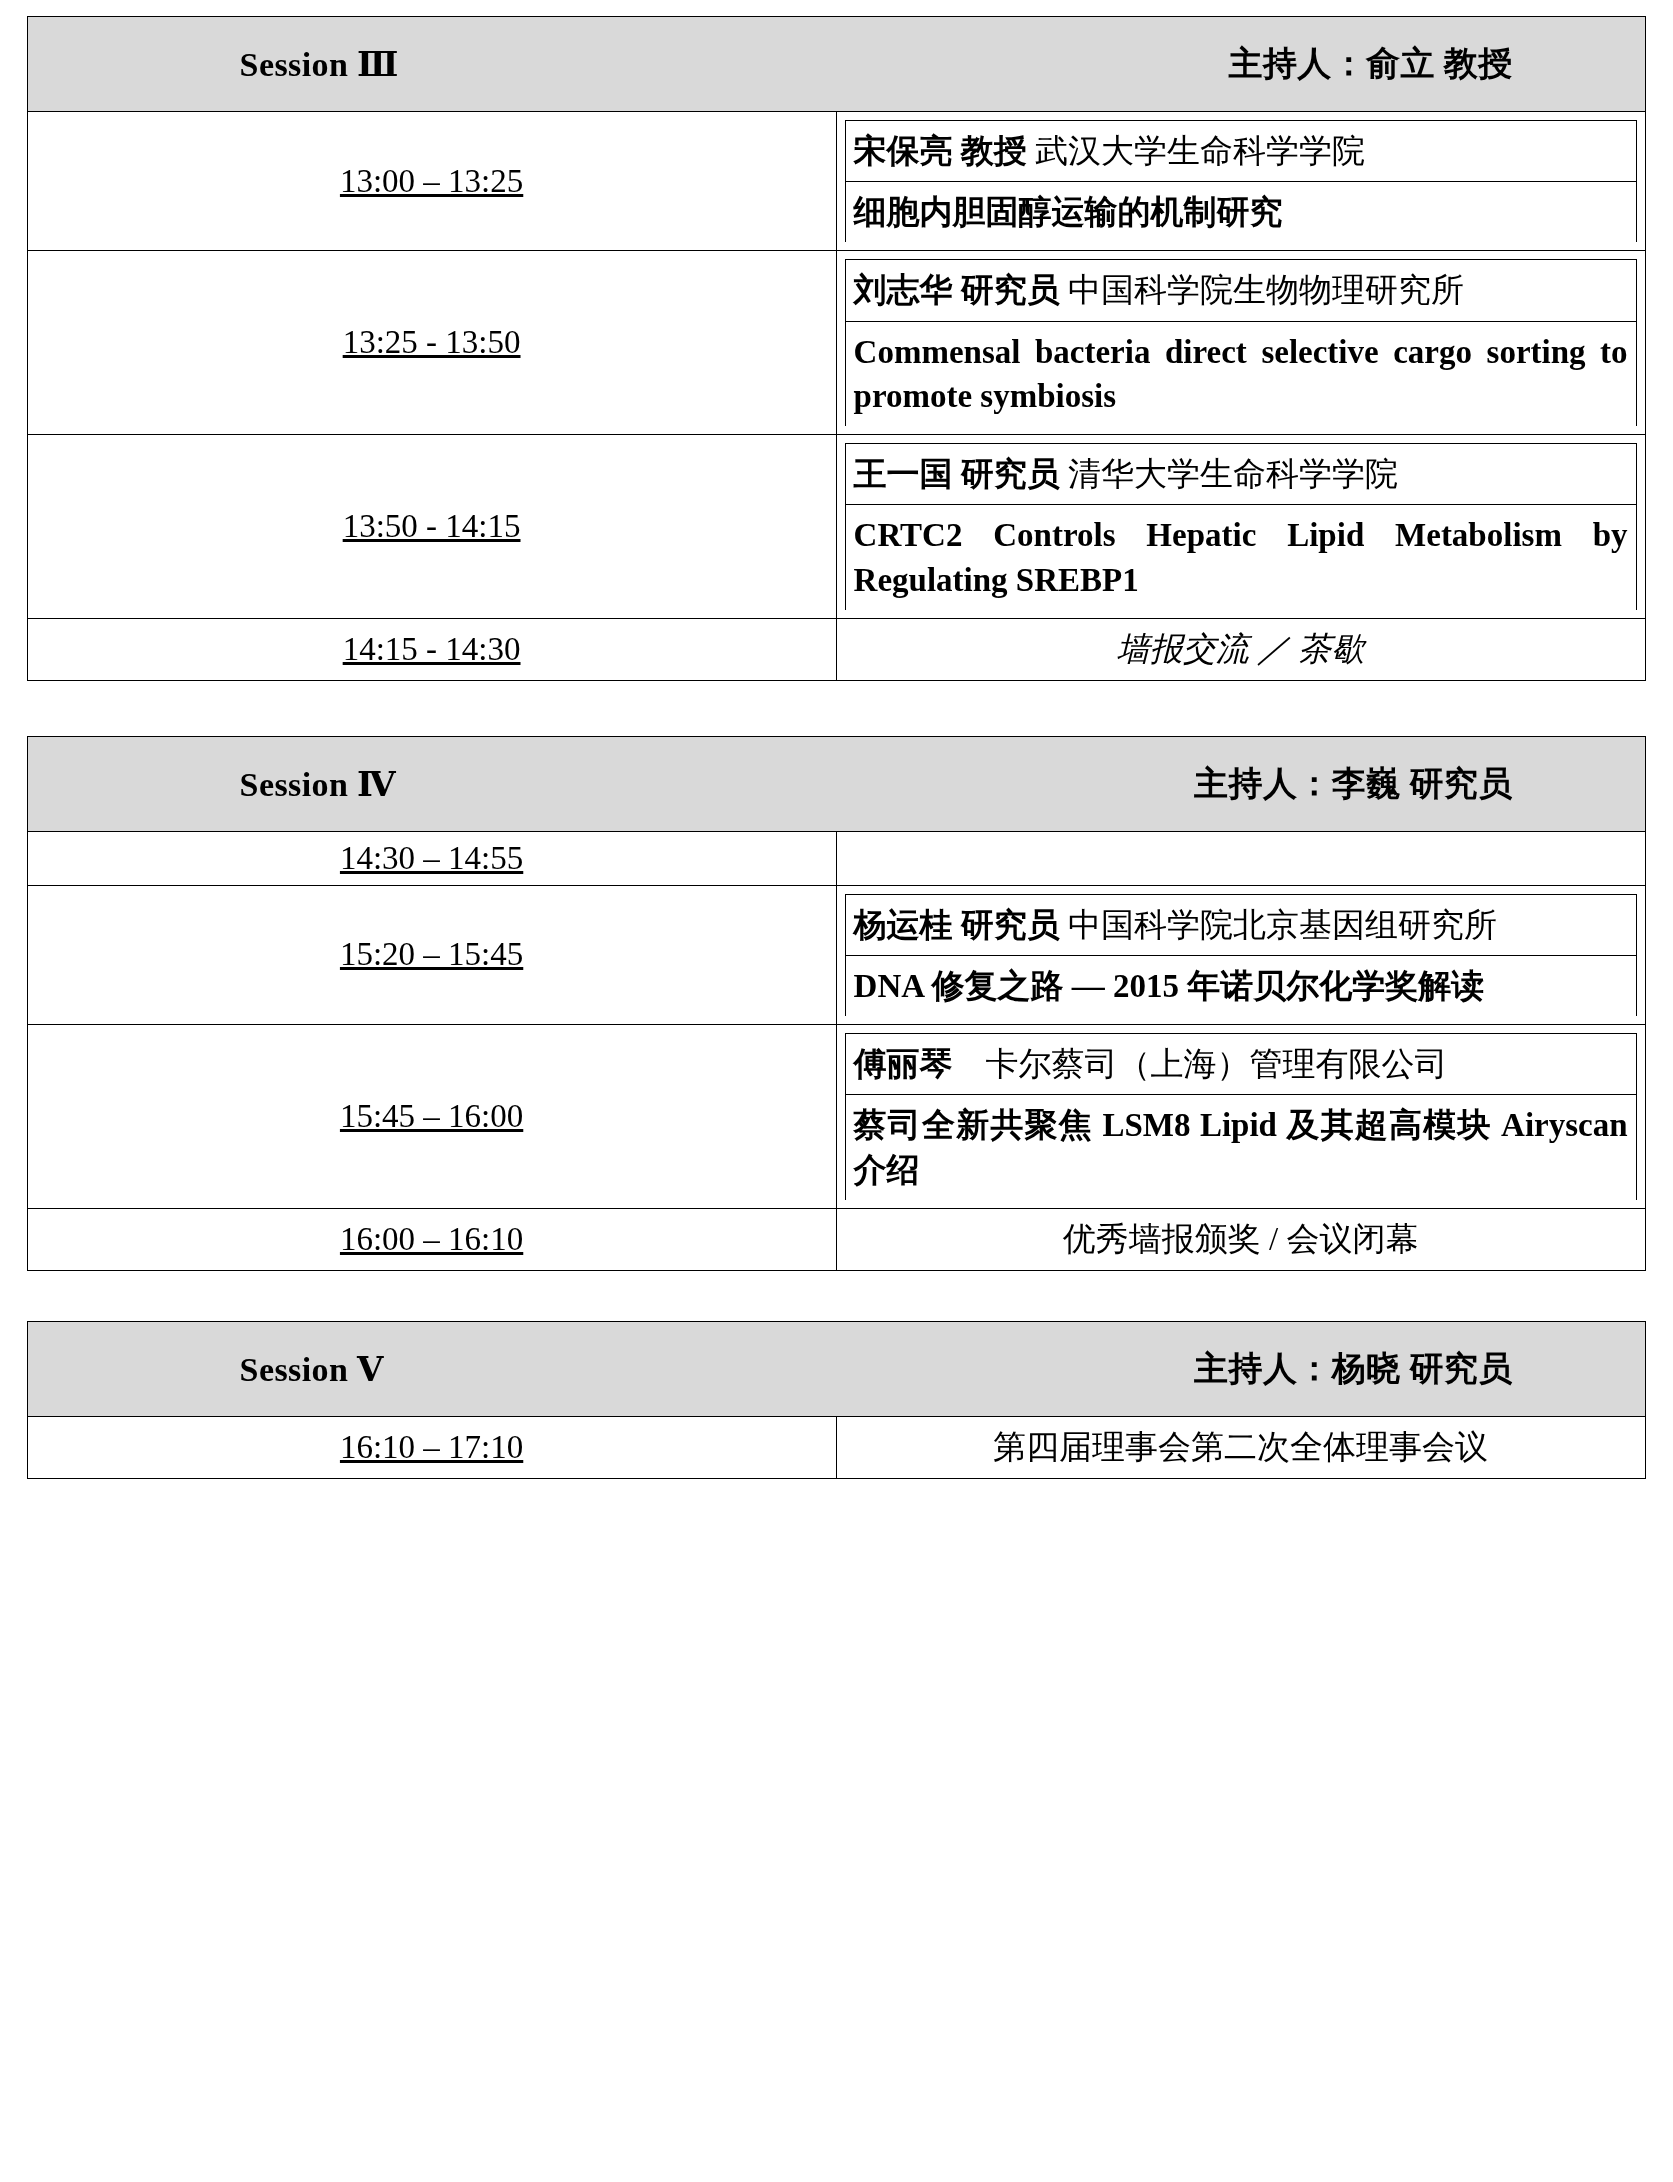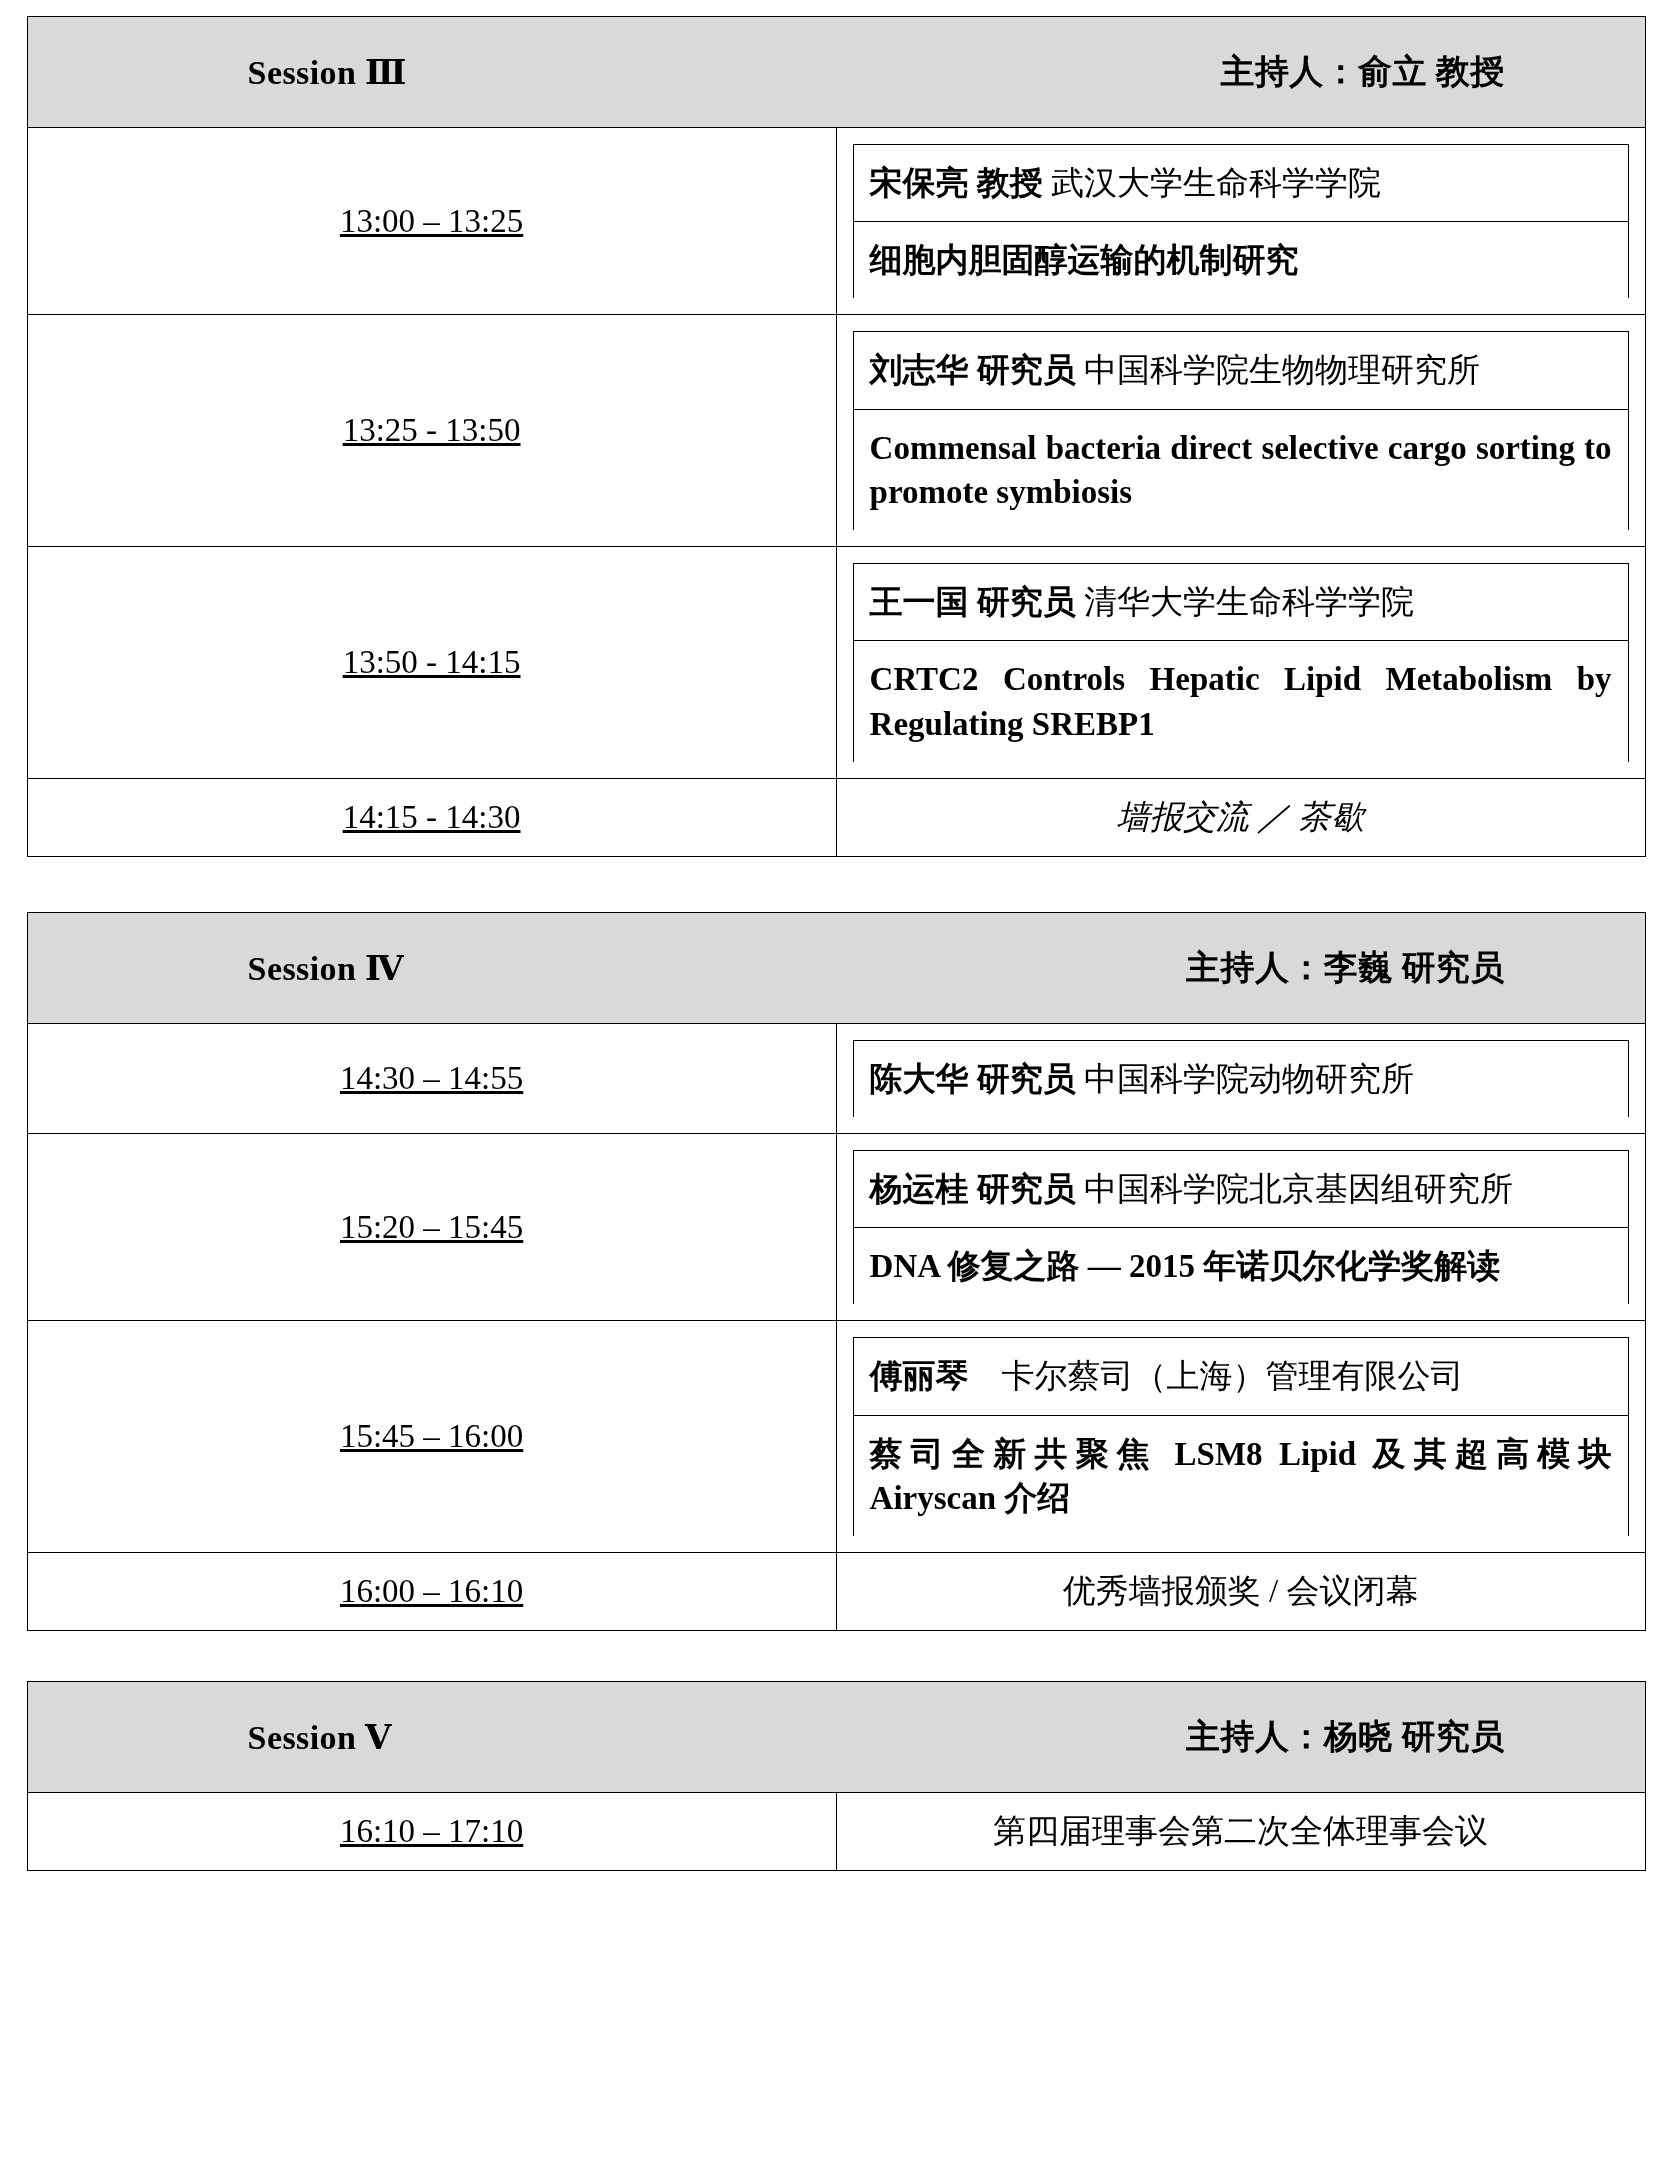--- a/index.html
+++ b/index.html
@@ -19,21 +19,21 @@
   }
   table.session {
     border-collapse: collapse;
     width: 1619px;
     table-layout: fixed;
     margin-bottom: 0;
   }
   table.session td {
     border: 1.8px solid #000000;
     vertical-align: middle;
-    padding: 16px;
+    padding: 8px;
   }
   .hdr-row td {
     background: #d9d9d9;
     height: 78px;
     padding: 0 35px;
   }
   .hdr-inner {
     display: flex;
     align-items: center;
     justify-content: space-between;
@@ -193,26 +193,20 @@
           <span class="hdr-left">Session  Ⅳ</span>
           <span class="hdr-right">主持人：李巍  研究员</span>
         </div>
       </td>
     </tr>
     <tr>
       <td class="time">14:30 – 14:55</td>
       <td class="body">
         <table class="inner">
           <tbody>
-                <tr>
-            <td class="speaker">
-              <span class="name">陈大华  研究员</span>
-              <span class="affil">中国科学院动物研究所</span>
-            </td>
-          </tr>
         </tbody>
             </table>
       </td>
     </tr>
     <tr>
       <td class="time">15:20 – 15:45</td>
       <td class="body">
         <table class="inner">
           <tbody>
                 <tr>

